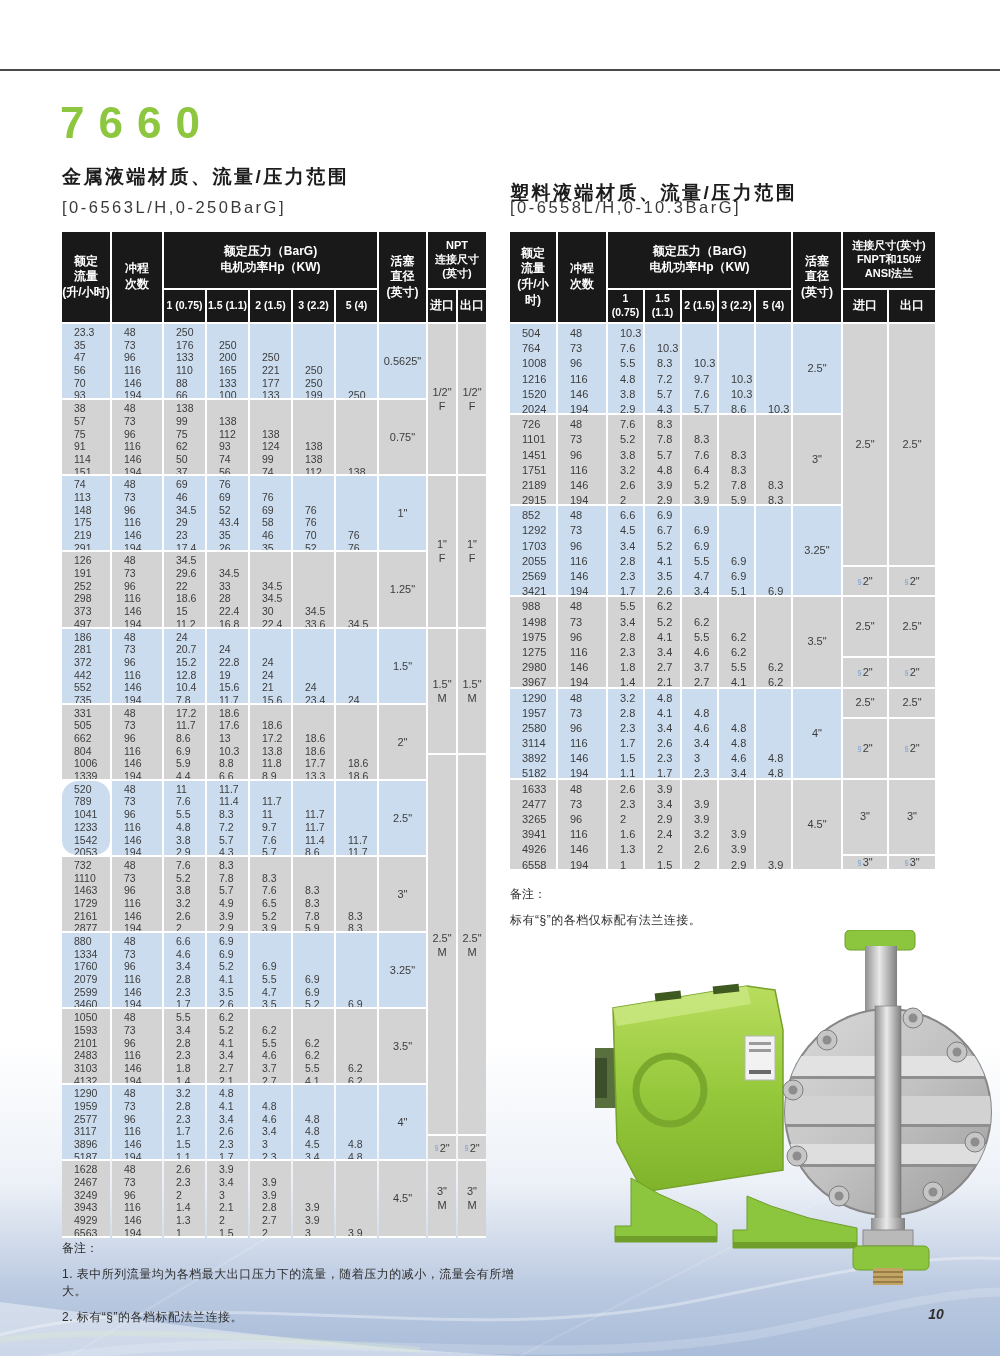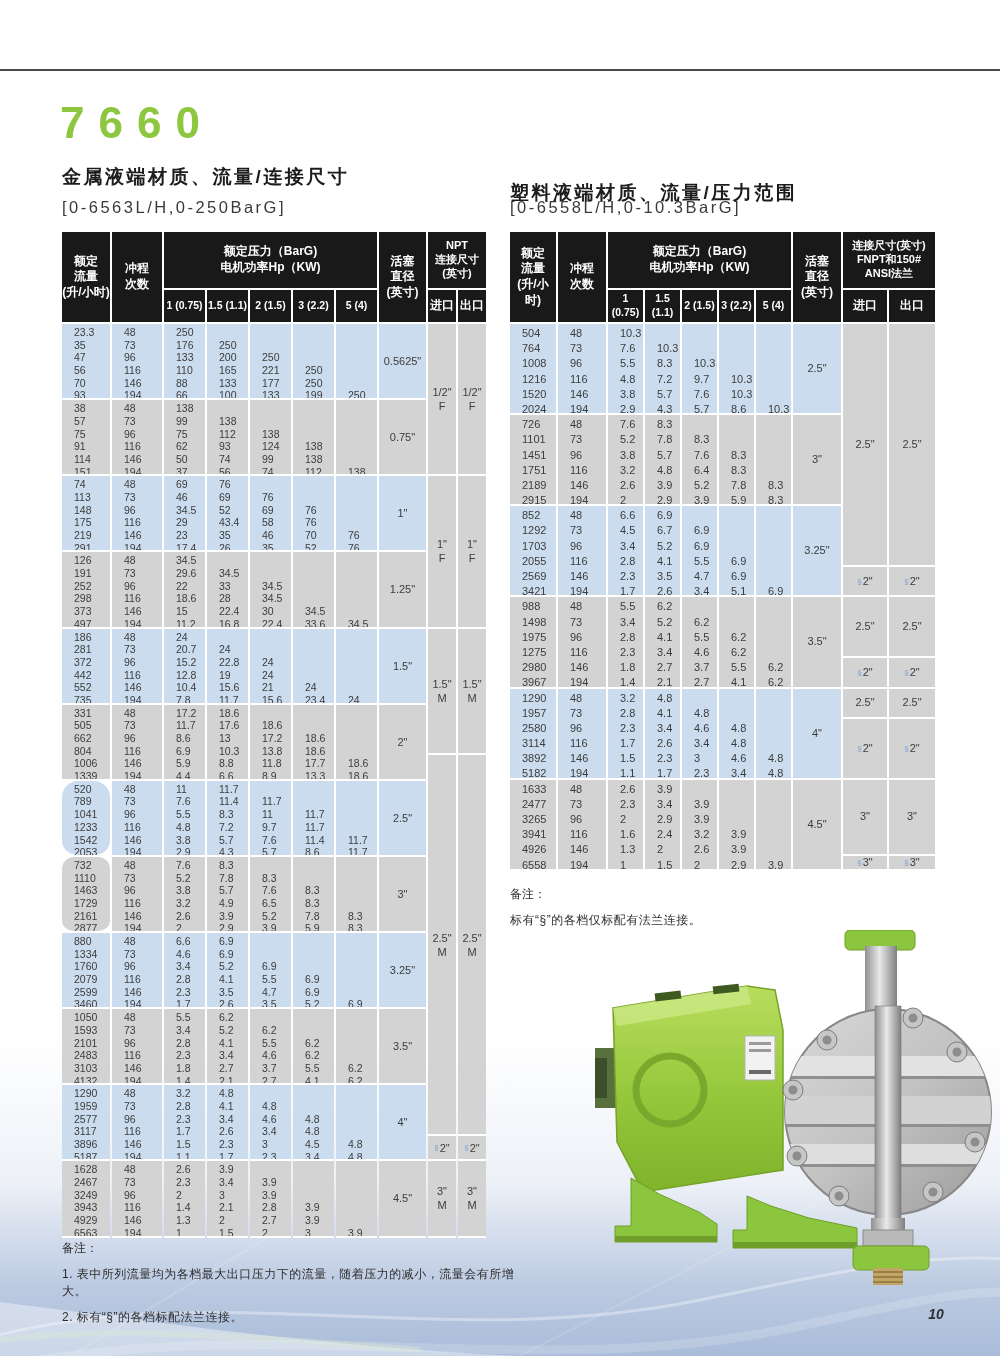--- a/index.html
+++ b/index.html
@@ -57,21 +57,21 @@
     <path d="M0,206 L0,152 C160,172 330,198 520,206 Z" fill="#ffffff" opacity="0.40"></path>
     <path d="M70,206 L430,-10" stroke="#ffffff" stroke-width="2" opacity="0.15"></path>
     <path d="M520,206 L880,20" stroke="#ffffff" stroke-width="2" opacity="0.12"></path>
     <path d="M0,190 C120,175 260,188 420,200" stroke="#dcead0" stroke-width="6" fill="none" opacity="0.35"></path>
   </svg>
 
   <div class="abs" id="top-rule"></div>
 
   <div class="abs" id="main-title">7660</div>
 
-  <div class="abs sec-heading" style="left:62px;top:164px;">金属液端材质、流量/连接尺寸</div>
+  <div class="abs sec-heading" style="left:62px;top:164px;">金属液端材质、流量/压力范围</div>
   <div class="abs sec-range" style="left:62px;top:198px;">[0-6563L/H,0-250BarG]</div>
 
   <div class="abs sec-heading" style="left:510px;top:180px;">塑料液端材质、流量/压力范围</div>
   <div class="abs sec-range" style="left:510px;top:198px;">[0-6558L/H,0-10.3BarG]</div>
 
   <div class="abs" id="notes-right">
     <div class="note-title">备注：</div>
     <div id="notes-right-lines">
         <div class="note-line">标有“§”的各档仅标配有法兰连接。</div>
       </div>
@@ -491,21 +491,21 @@
 11.7
 11.4
 8.6</div>
       <div class="cell num bg-blue" style="grid-area: 37 / 7 / span 6 / span 1;">
 
 
 
 11.7
 11.7</div>
       <div class="cell mid bg-blue" style="grid-area: 37 / 8 / span 6 / span 1;">2.5"</div>
-      <div class="cell num bg-gray" style="grid-area: 43 / 1 / span 6 / span 1; border-radius: 12px;">732
+      <div class="cell num bg-gray" style="grid-area: 43 / 1 / span 6 / span 1;">732
 1110
 1463
 1729
 2161
 2877</div>
       <div class="cell num bg-gray" style="grid-area: 43 / 2 / span 6 / span 1;">48
 73
 96
 116
 146

